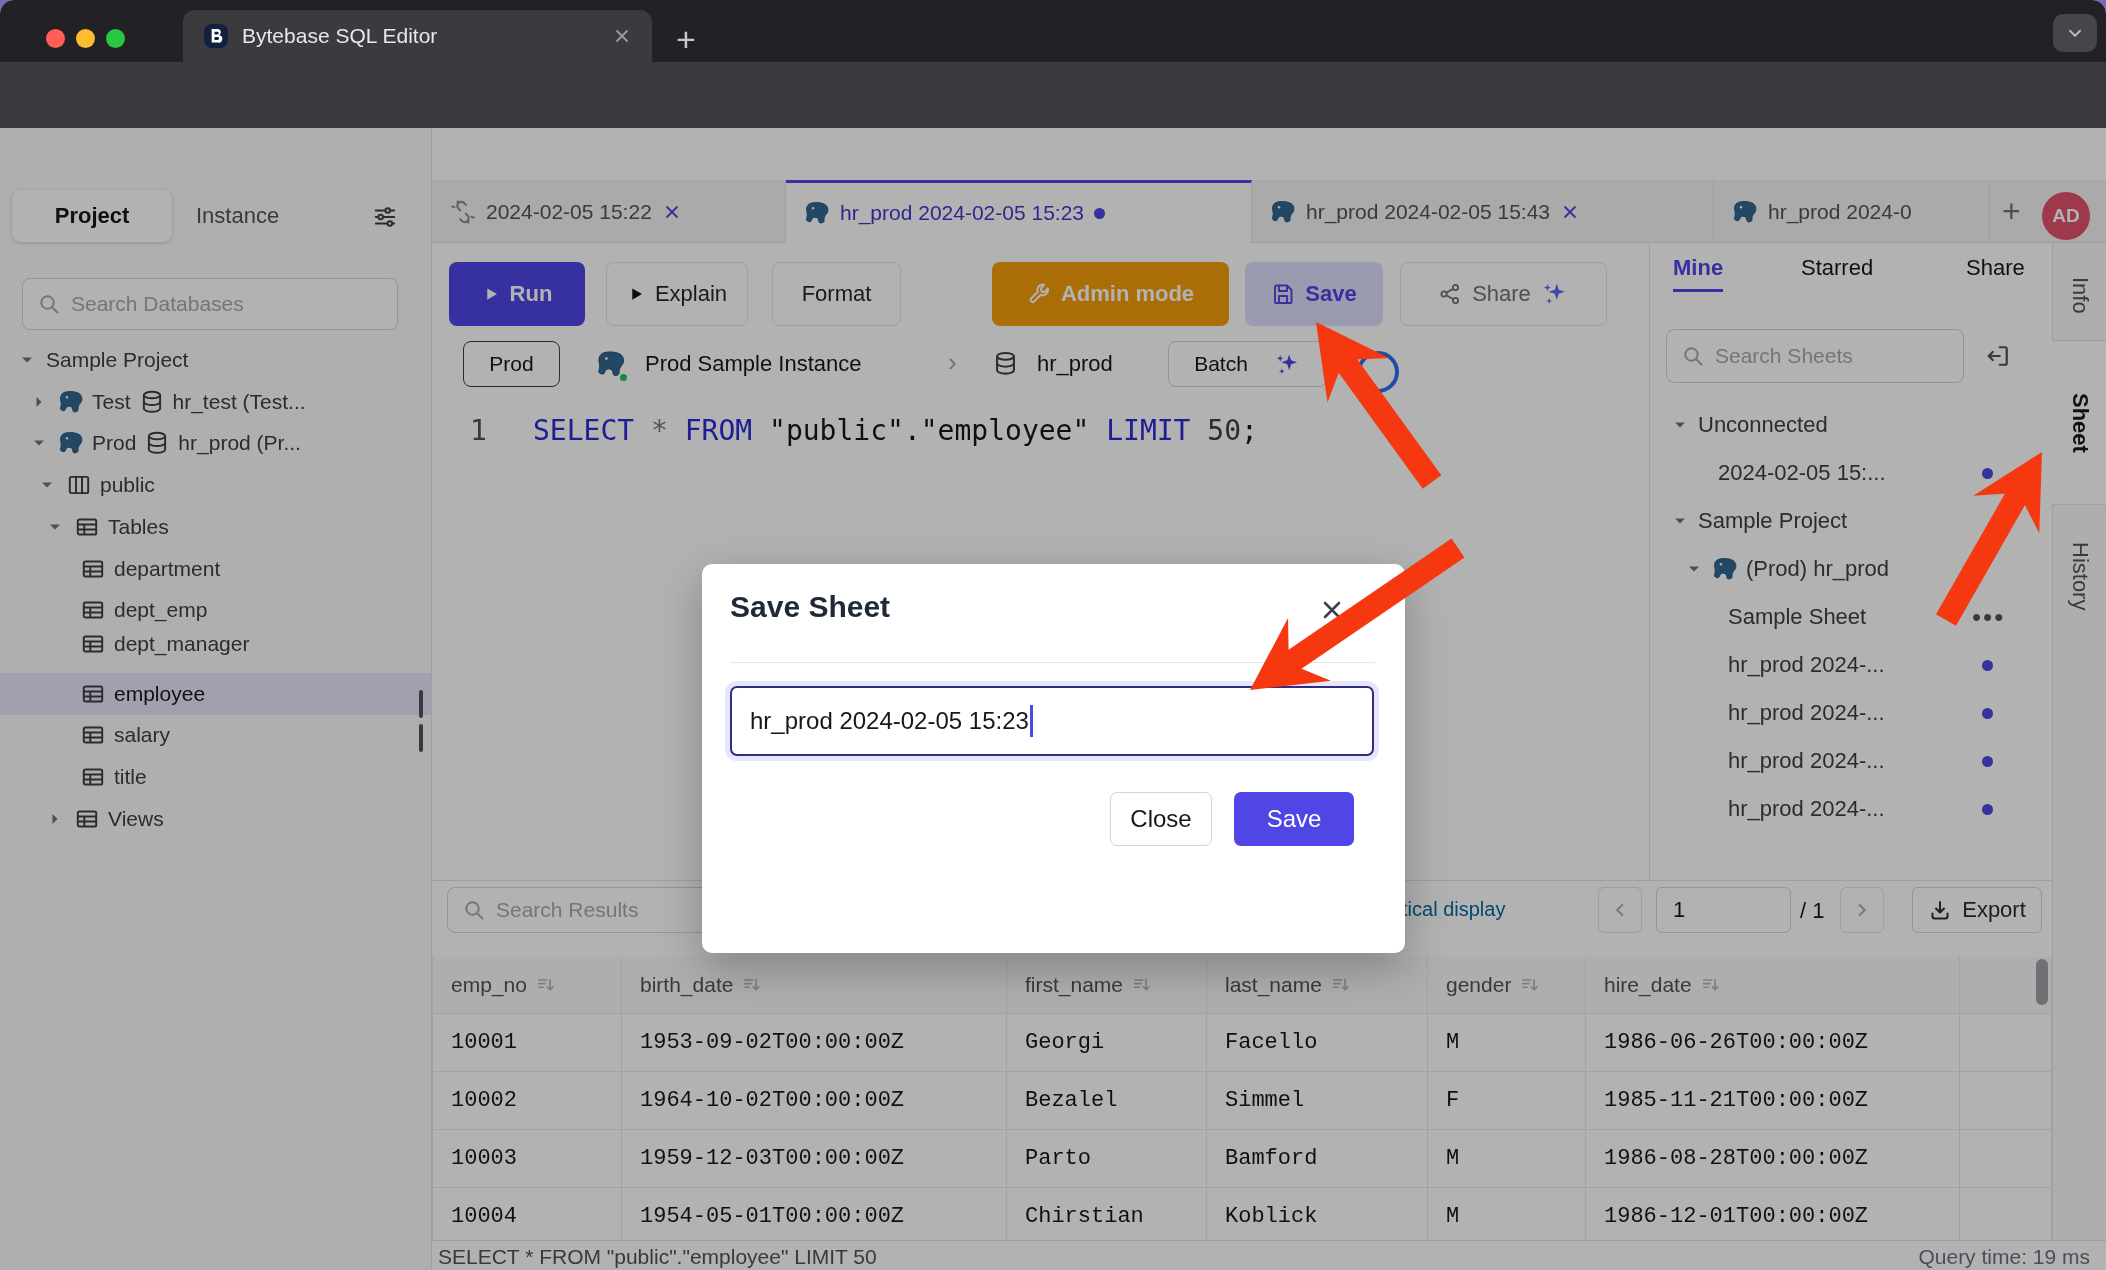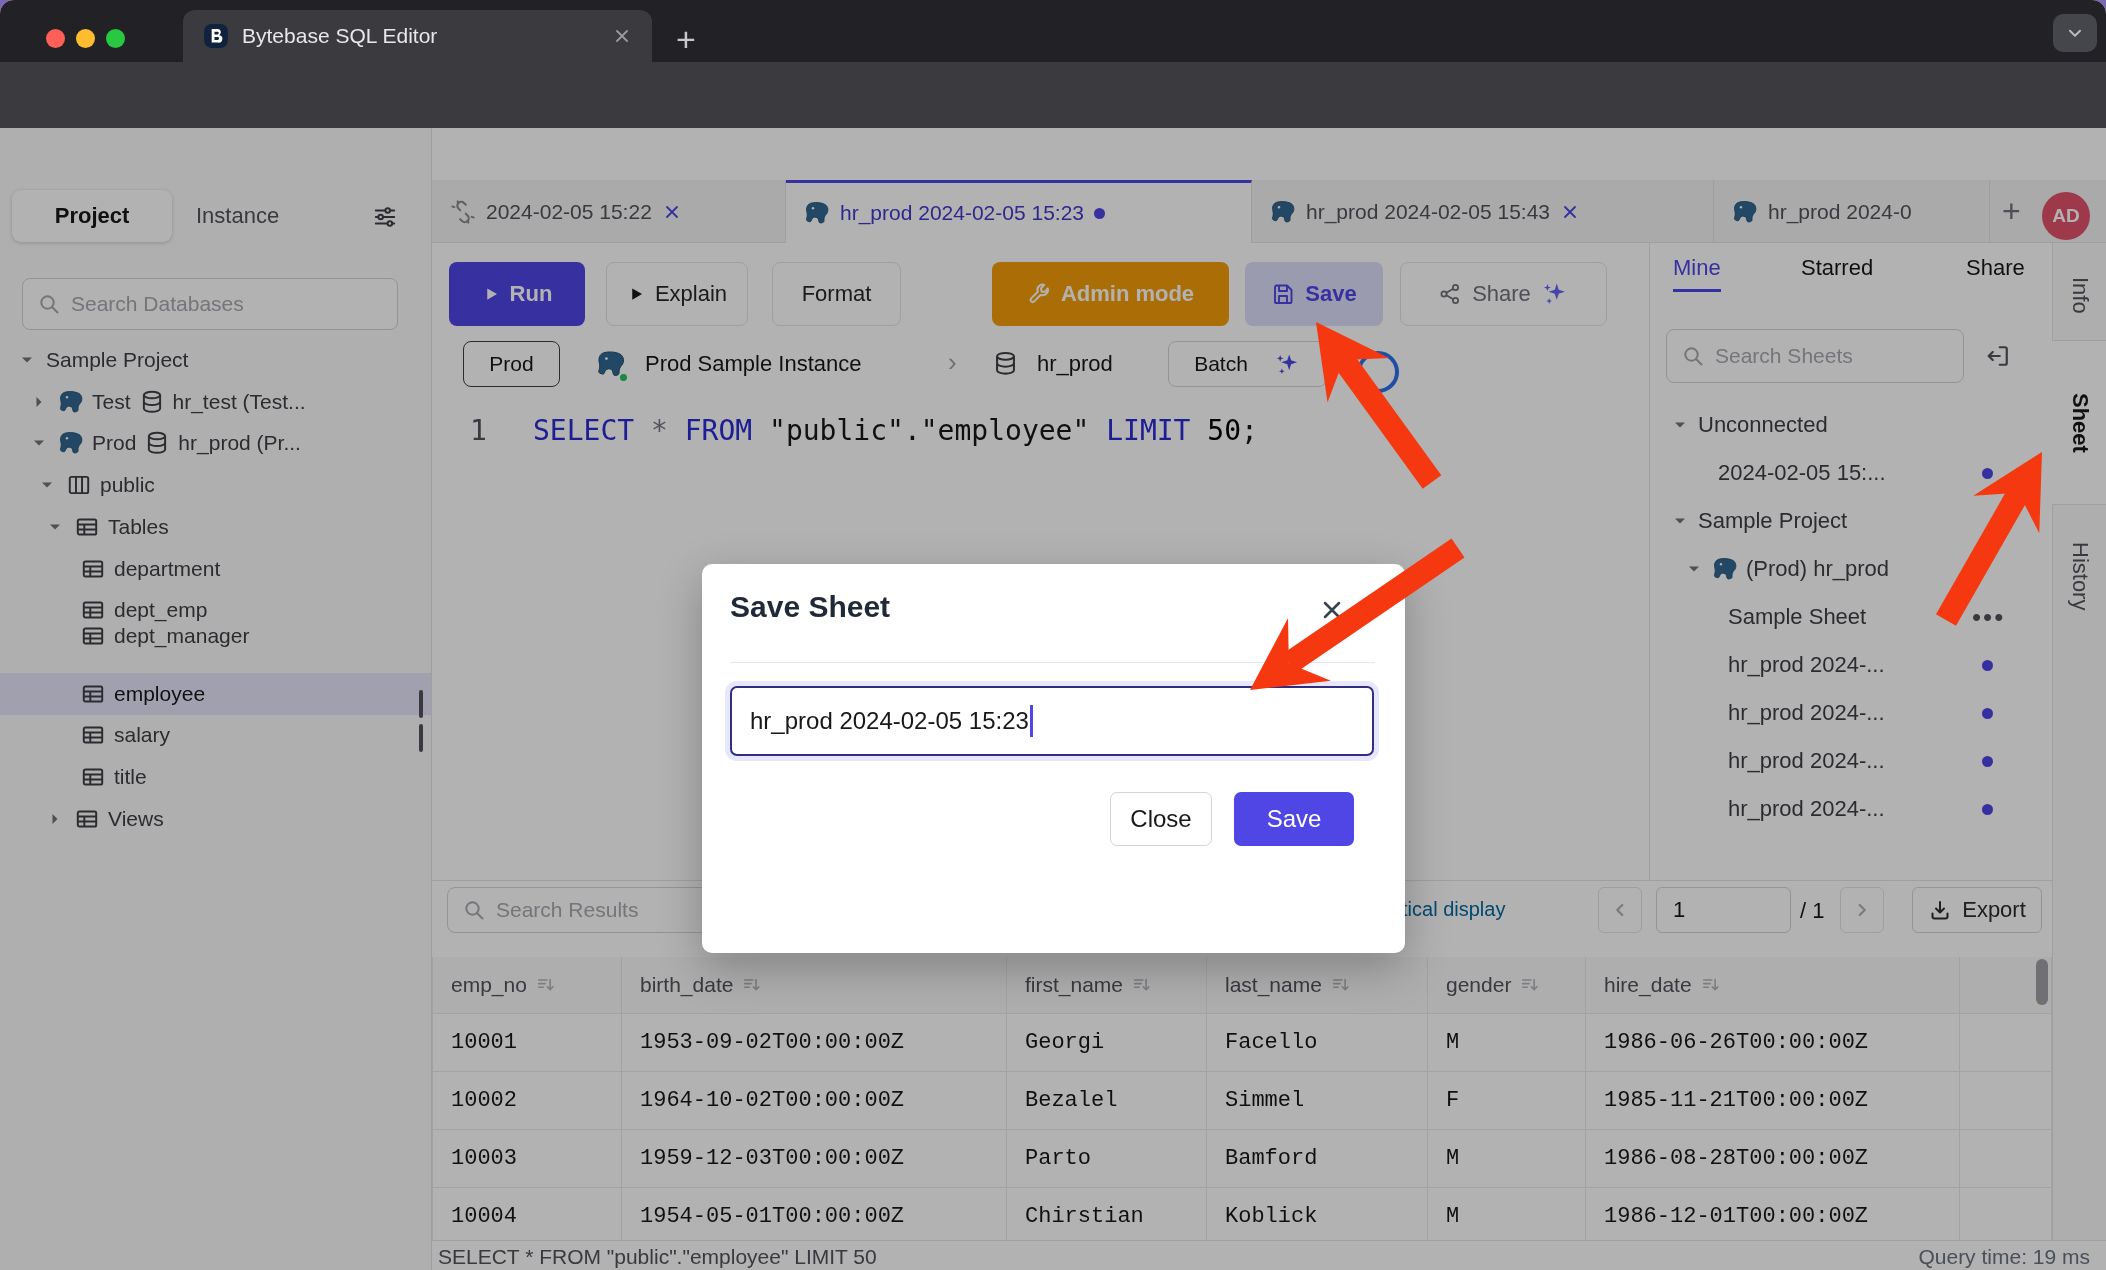--- a/index.html
+++ b/index.html
@@ -39,25 +39,25 @@
   .etab.active{background:#fff;border-top:3px solid #4f46e5;color:#4338ca}
   .etab .xi{color:#4f46e5}
   .dirty{width:11px;height:11px;border-radius:50%;background:#4f46e5;flex:none}
   #avatar{left:2042px;top:192px;width:48px;height:48px;border-radius:50%;color:#fff;font-size:19px;font-weight:700;justify-content:center}
   
   .btn{position:absolute;top:262px;height:64px;border-radius:8px;display:flex;align-items:center;justify-content:center;gap:10px;font-size:22px}
   .btn.ghost{background:#fff;border:1px solid #e4e4e7;color:#27272a}
   .chip{border:1.5px solid #3f3f46;border-radius:8px;color:#18181b;font-size:21px;display:flex;align-items:center;justify-content:center}
   .crumbtx{font-size:22px;color:#18181b}
   .code{font-family:"DejaVu Sans Mono","Liberation Mono",monospace;font-size:28px}
-  .kw{color:#2a2ad4}.op{color:#7a7a85}.id{color:#18181b}.num{color:#000000}
+  .kw{color:#2a2ad4}.op{color:#7a7a85}.id{color:#18181b}.num{color:#404040}
   
   #sheetpanel{left:1649px;top:243px;width:403px;height:637px;background:#fff;border-left:1px solid #e4e4e7}
   .ptab{position:absolute;top:12px;font-size:22px;color:#18181b}
-  .ptab.on{color:#4f46e5;font-weight:400;border-bottom:3px solid #4f46e5;padding-bottom:8px}
+  .ptab.on{color:#4f46e5;font-weight:700;border-bottom:3px solid #4f46e5;padding-bottom:8px}
   .srow{position:absolute;width:100%;height:44px;display:flex;align-items:center;font-size:22px;color:#3f3f46;gap:8px}
   .srow .dot2{position:absolute;left:332px;width:11px;height:11px;border-radius:50%;background:#4f46e5}
   .srow .menu{position:absolute;left:322px;color:#52525b;font-size:26px;letter-spacing:2px}
   
   #rail{left:2052px;top:243px;width:54px;height:997px;background:#fafafa;border-left:1px solid #e4e4e7}
   .vtab{position:absolute;left:0;width:54px;writing-mode:vertical-rl;display:flex;align-items:center;justify-content:center;font-size:22px;color:#52525b}
   .vtab.on{background:#fff;border-top:1px solid #e4e4e7;border-bottom:1px solid #e4e4e7;color:#18181b;font-weight:600;left:-1px;width:56px}
   
   #results{left:432px;top:880px;width:1620px;height:360px;background:#fff;border-top:1px solid #e4e4e7}
   .toggle{width:54px;height:30px;border-radius:15px;background:#d1d1d6;position:relative}
@@ -284,21 +284,21 @@
         </div>
         <div class="tree-row" style="top:250px;padding-left:80px">
           <span class="ic " style="color:#3f3f46">
             <svg viewBox="0 0 24 24" fill="none" stroke="currentColor" stroke-width="1.8">
               <rect x="3.5" y="5" width="17" height="14" rx="1.5"></rect>
               <path d="M3.5 9.7h17M3.5 14.3h17M9.5 9.7v9.3"></path>
             </svg>
           </span>
           <span style="white-space:nowrap">dept_emp</span>
         </div>
-        <div class="tree-row" style="top:276px;padding-left:80px">
+        <div class="tree-row" style="top:284px;padding-left:80px">
           <span class="ic " style="color:#3f3f46">
             <svg viewBox="0 0 24 24" fill="none" stroke="currentColor" stroke-width="1.8">
               <rect x="3.5" y="5" width="17" height="14" rx="1.5"></rect>
               <path d="M3.5 9.7h17M3.5 14.3h17M9.5 9.7v9.3"></path>
             </svg>
           </span>
           <span style="white-space:nowrap">dept_manager</span>
         </div>
         <div class="tree-row sel" style="top:334px;padding-left:80px">
           <span class="ic " style="color:#3f3f46">

